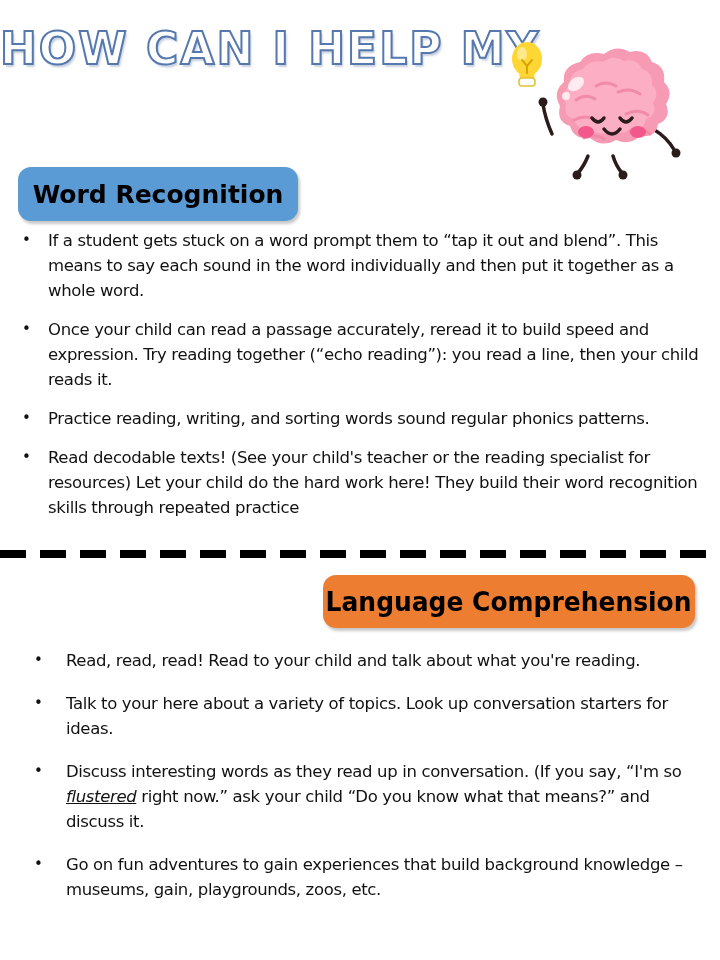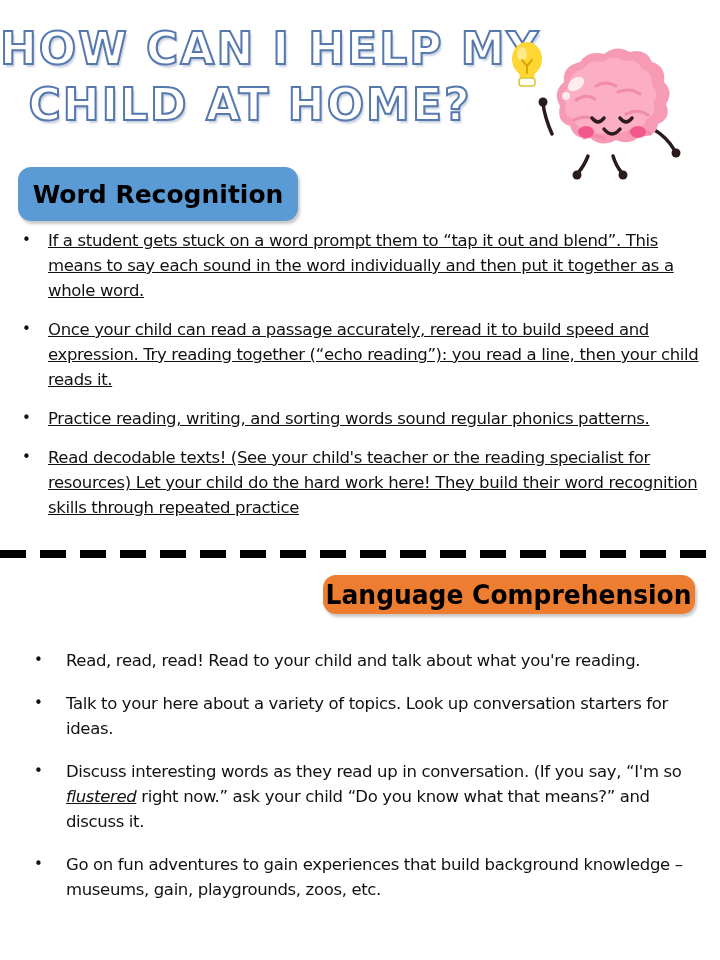--- a/index.html
+++ b/index.html
@@ -72,21 +72,21 @@
     justify-content: center;
   }
   #wordRecognitionPill .pill-label {
     font-size: 25px;
   }
 
   #languageComprehensionPill {
     left: 323px;
     top: 575px;
     width: 372px;
-    height: 39px;
+    height: 53px;
     background: #ED7D31;
     justify-content: center;
   }
   #languageComprehensionPill .pill-label {
     font-size: 26px;
     transform: scaleX(0.96);
   }
 
   
   .bullet-list {
@@ -117,21 +117,20 @@
   #wordRecognitionList {
     left: 22px;
     top: 228px;
     width: 690px;
   }
   #wordRecognitionList .bullet-item {
     margin-bottom: 14px;
   }
   #wordRecognitionList .bullet-item .btxt {
     padding-left: 26px;
-    text-decoration: underline;
   }
 
   #languageList {
     left: 22px;
     top: 648px;
     width: 690px;
   }
   #languageList .bullet-item {
     margin-bottom: 18px;
   }
@@ -156,21 +155,20 @@
       #000000 0px, #000000 26px,
       rgba(0,0,0,0) 26px, rgba(0,0,0,0) 40px
     );
   }
 </style>
 </head>
 <body>
 
 <div class="title-block">
   <div class="title-line">HOW CAN I HELP MY</div>
-  <div class="title-line title-line-2">CHILD AT HOME?</div>
 </div>
 
 <div class="mascot">
   <svg viewBox="0 0 200 150" width="200" height="150" xmlns="http://www.w3.org/2000/svg">
 
     <g>
       <ellipse cx="27" cy="25" rx="15" ry="17" fill="#FFD633"></ellipse>
       <ellipse cx="22" cy="20" rx="5" ry="7" fill="#FFE98A"></ellipse>
       <path d="M19 38 q8 6 16 0 l-1 7 q-7 4 -14 0 z" fill="#FFD633"></path>
       <rect x="19" y="44" width="16" height="8" rx="3" fill="#ffffff" stroke="#E0C33A" stroke-width="1.6"></rect>

